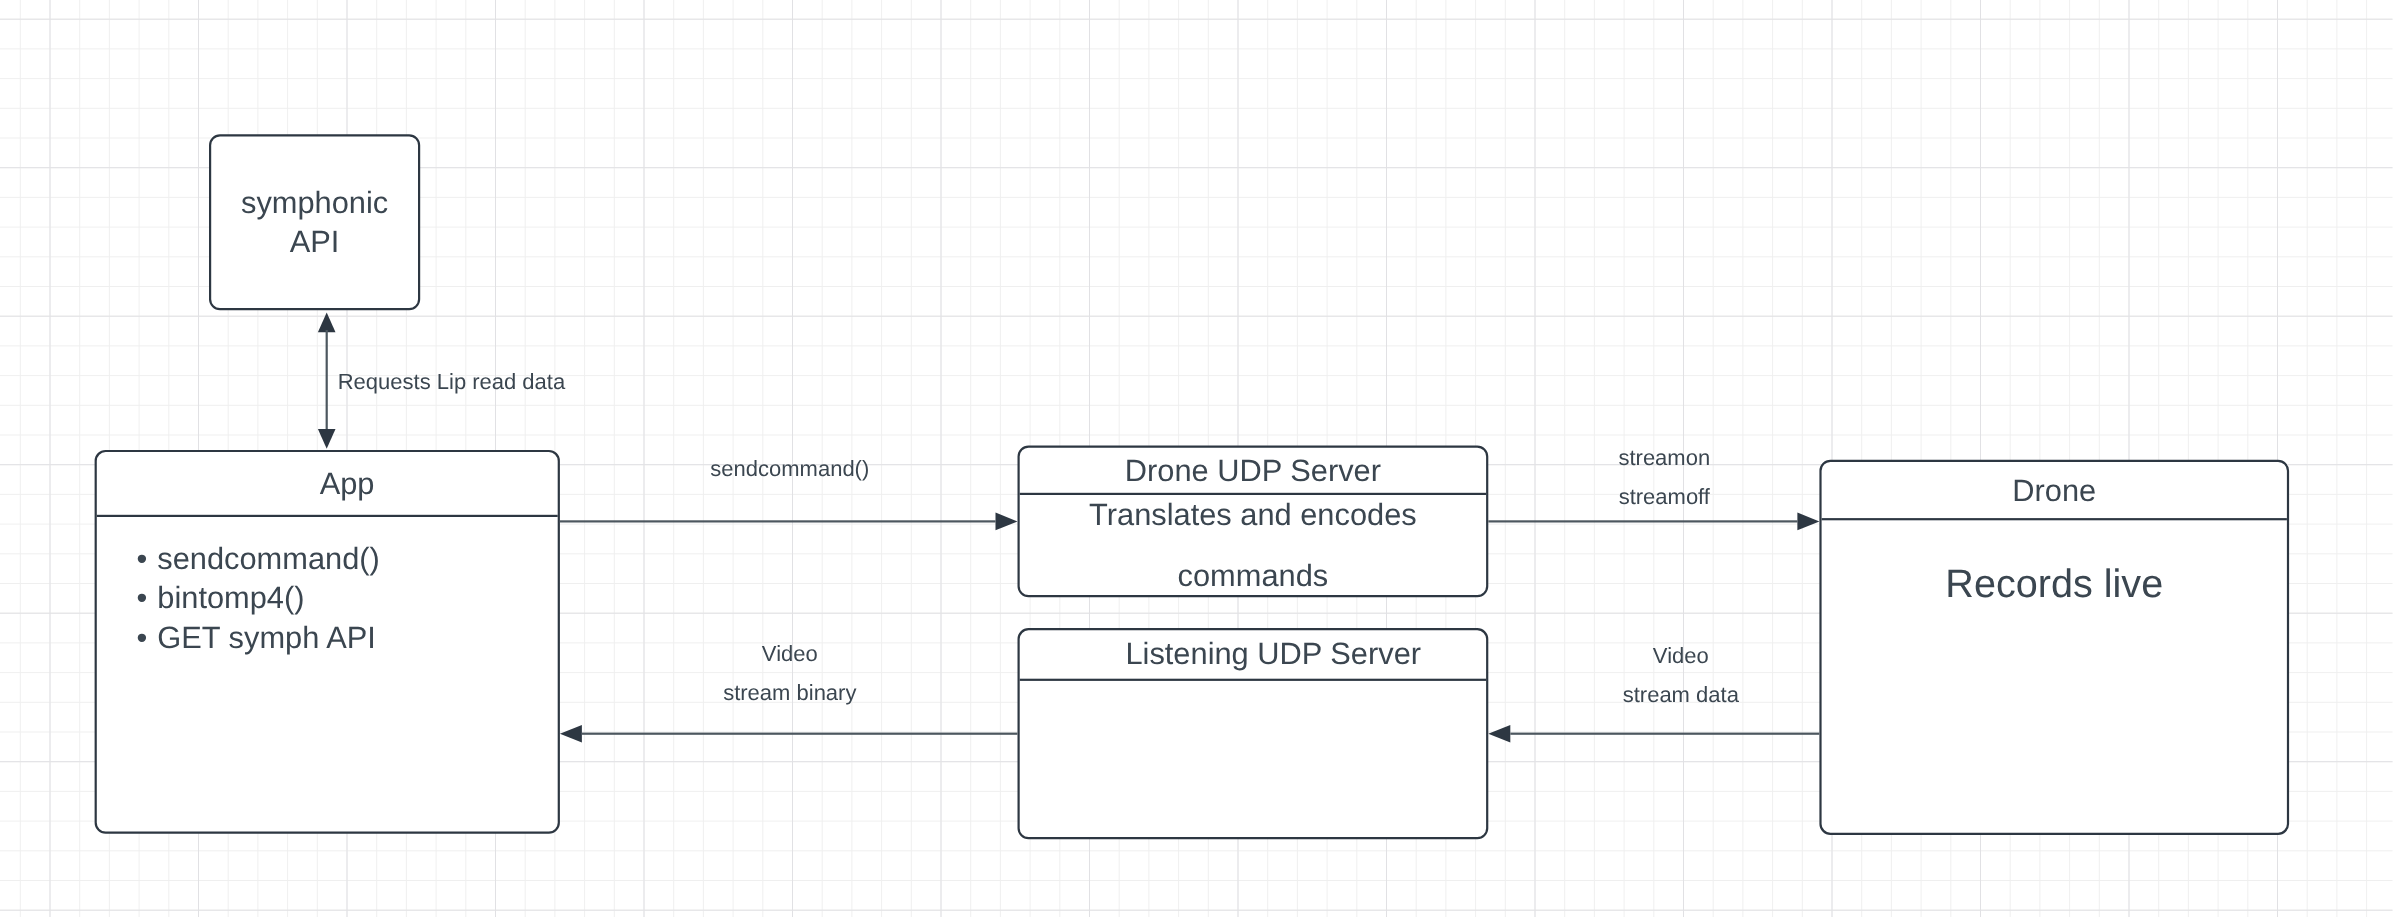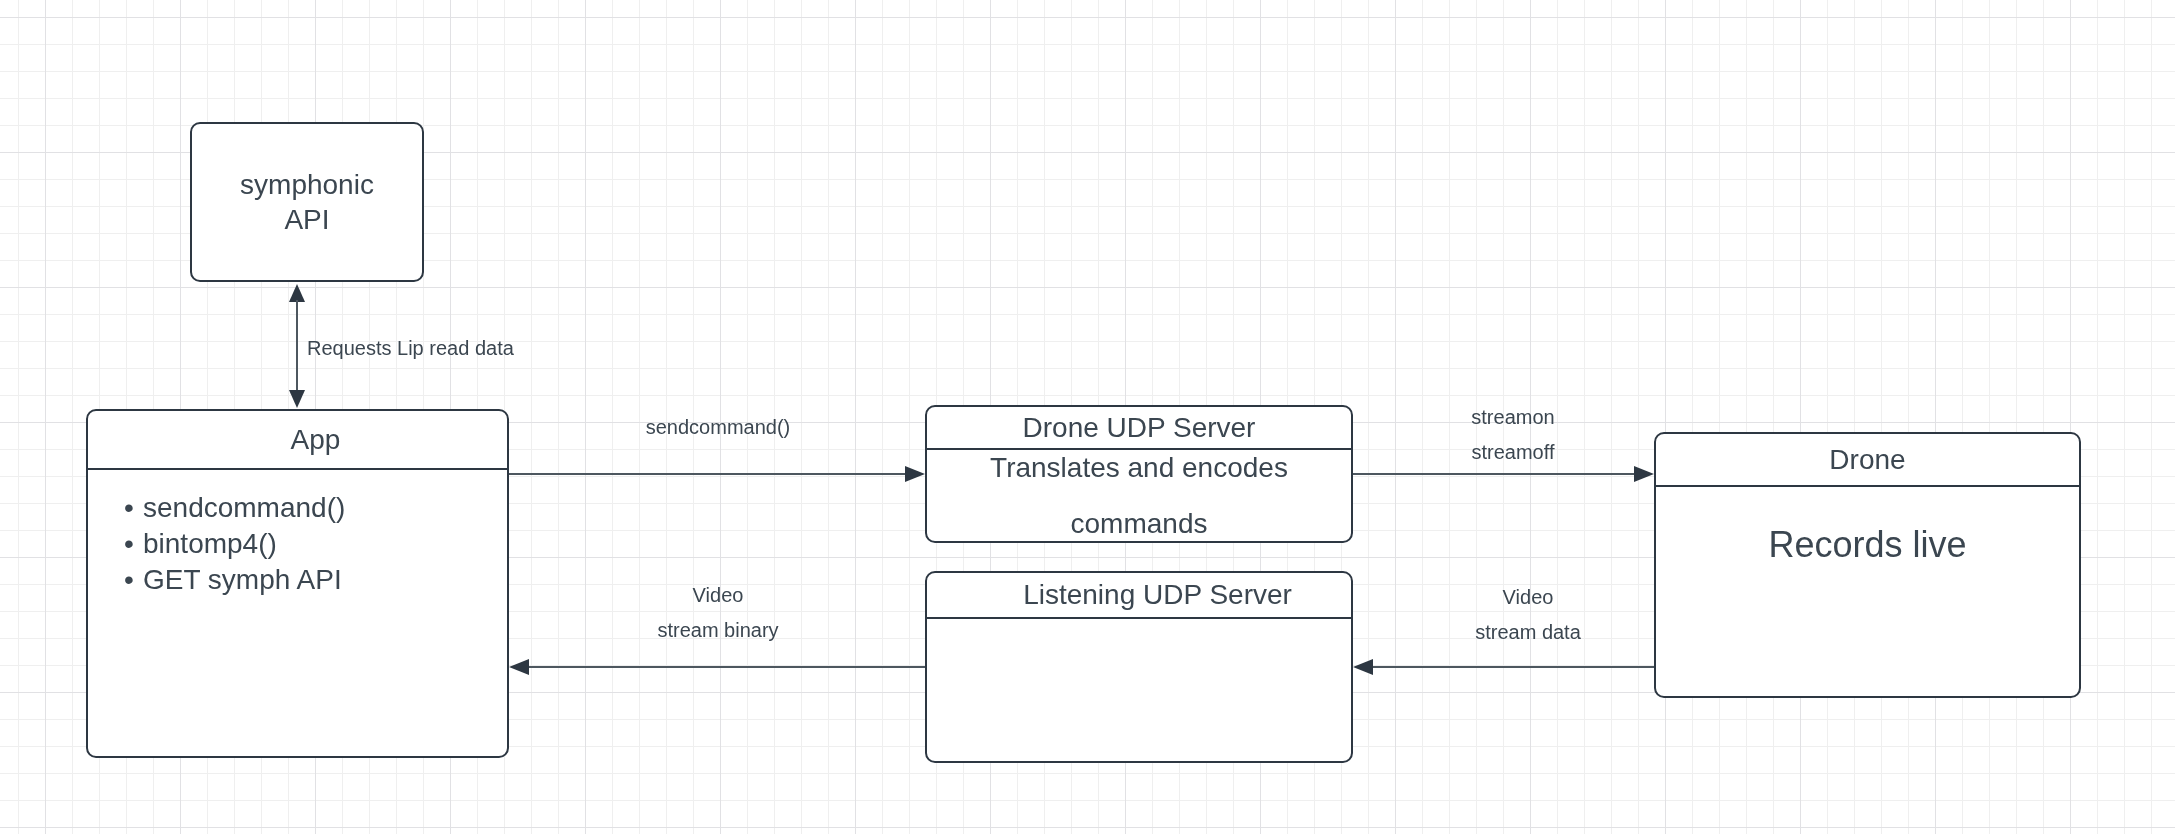--- a/index.html
+++ b/index.html
@@ -135,21 +135,21 @@
   .edge-label.centered {
     transform: translateX(-50%);
     text-align: center;
   }
 </style>
 </head>
 <body>
 
 <div class="canvas">
 
-  <div class="node" style="left:190px; top:122px; width:234px; height:160px;">
+  <div class="node" style="left:190px; top:122px; width:192px; height:160px;">
     <div class="node-center">
       <div>symphonic</div>
       <div>API</div>
     </div>
   </div>
 
   <div class="node" style="left:86px; top:409px; width:423px; height:349px;">
     <div class="node-header" style="height:59px;padding-left:36px;">App</div>
     <ul class="node-list">
       <li><span class="bullet">•</span><span>sendcommand()</span></li>
@@ -163,21 +163,21 @@
     <div class="node-body">
       <div>Translates and encodes</div>
       <div>commands</div>
     </div>
   </div>
 
   <div class="node" style="left:925px; top:571px; width:428px; height:192px;">
     <div class="node-header" style="height:46px;padding-left:37px;">Listening UDP Server</div>
   </div>
 
-  <div class="node" style="left:1654px; top:432px; width:427px; height:266px;">
+  <div class="node" style="left:1654px; top:418px; width:427px; height:341px;">
     <div class="node-header" style="height:53px;">Drone</div>
     <div class="node-body top-align big">
       <div>Records live</div>
     </div>
   </div>
 
   <div>
     <div class="arrowhead up" style="left:289px; top:284px;"></div>
     <div class="edge-line-v" style="left:296px; top:300px; height:90px;"></div>
     <div class="arrowhead down" style="left:289px; top:390px;"></div>

